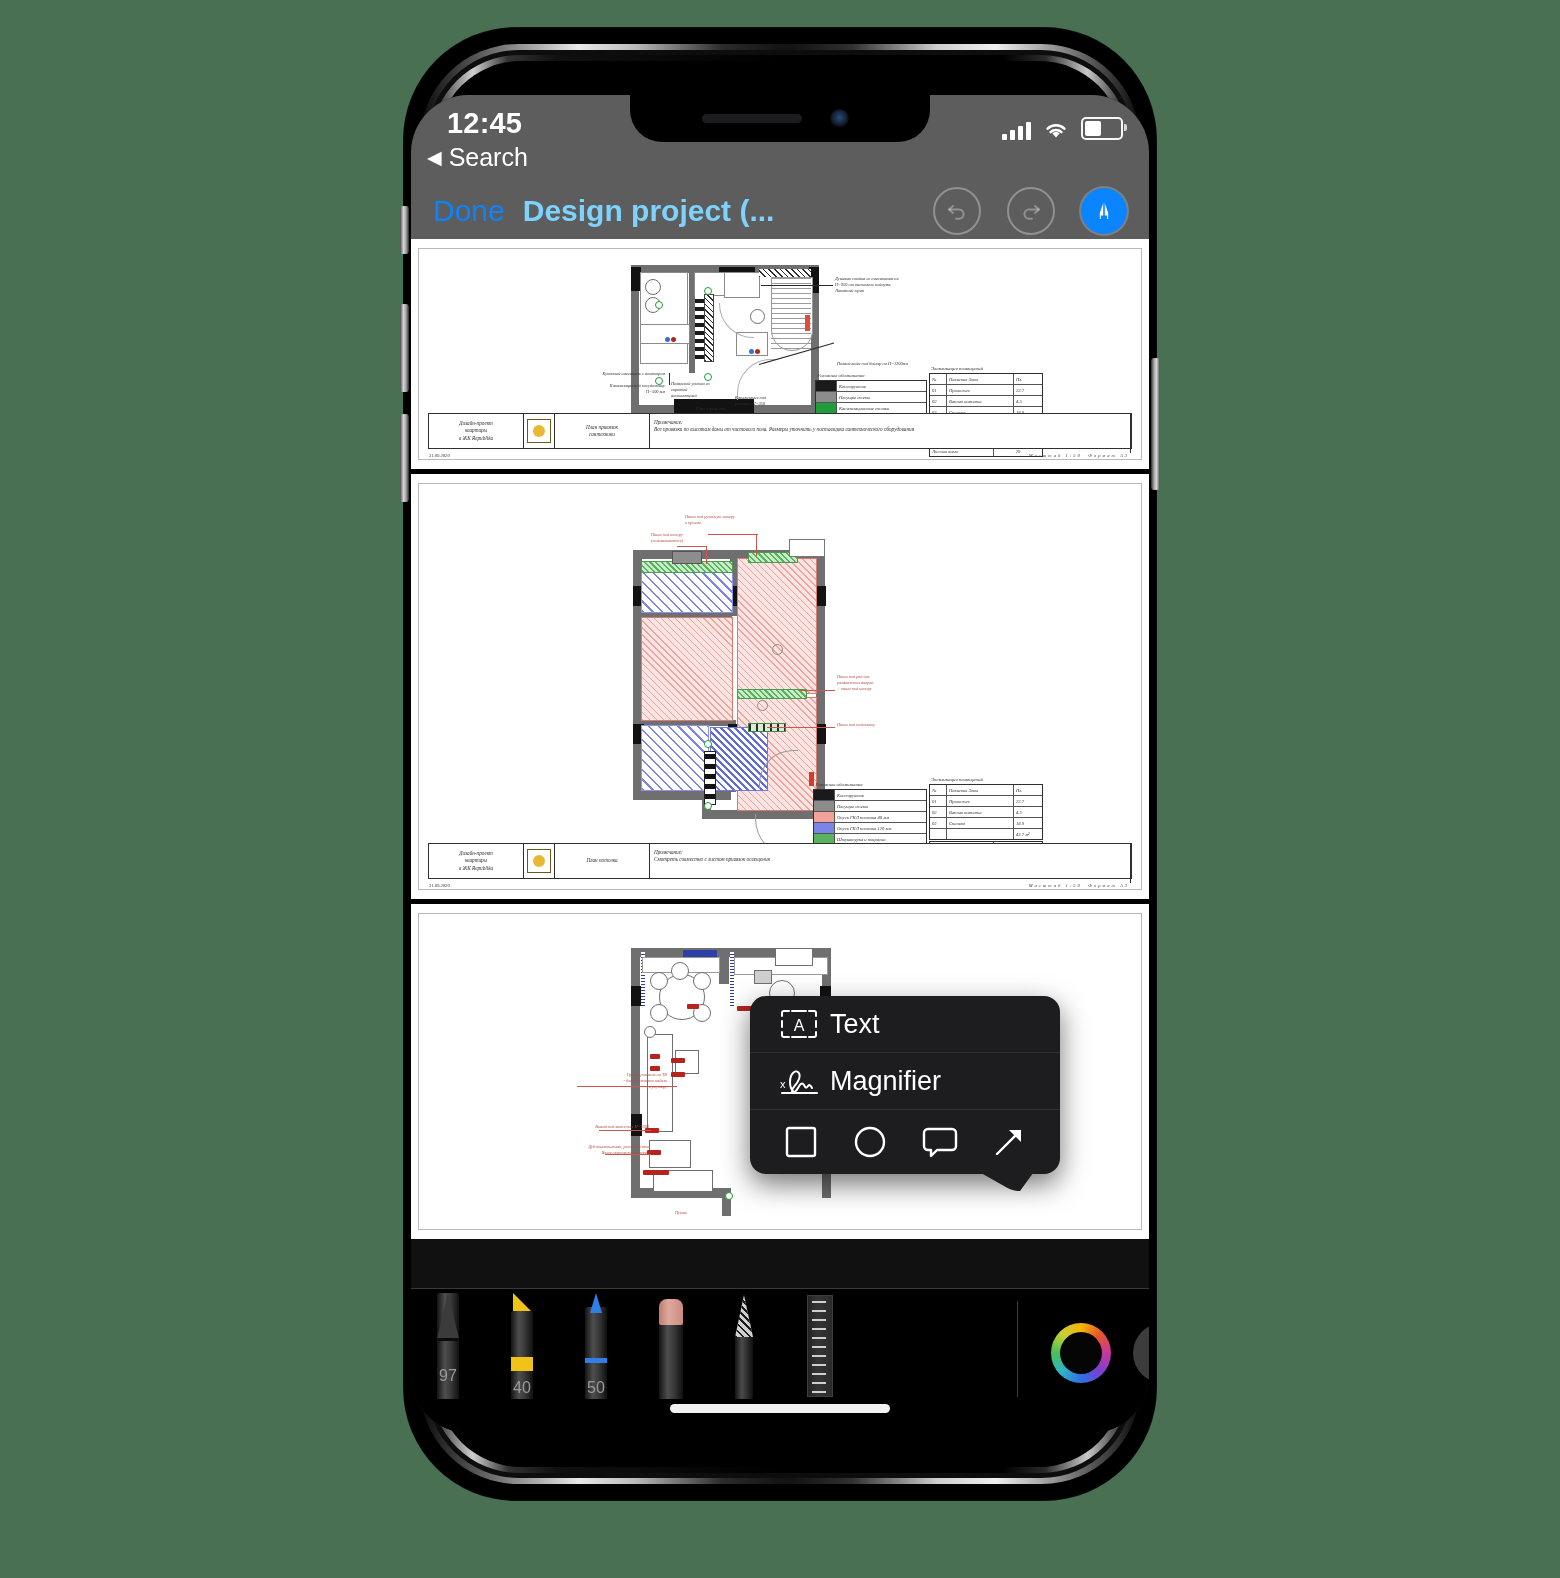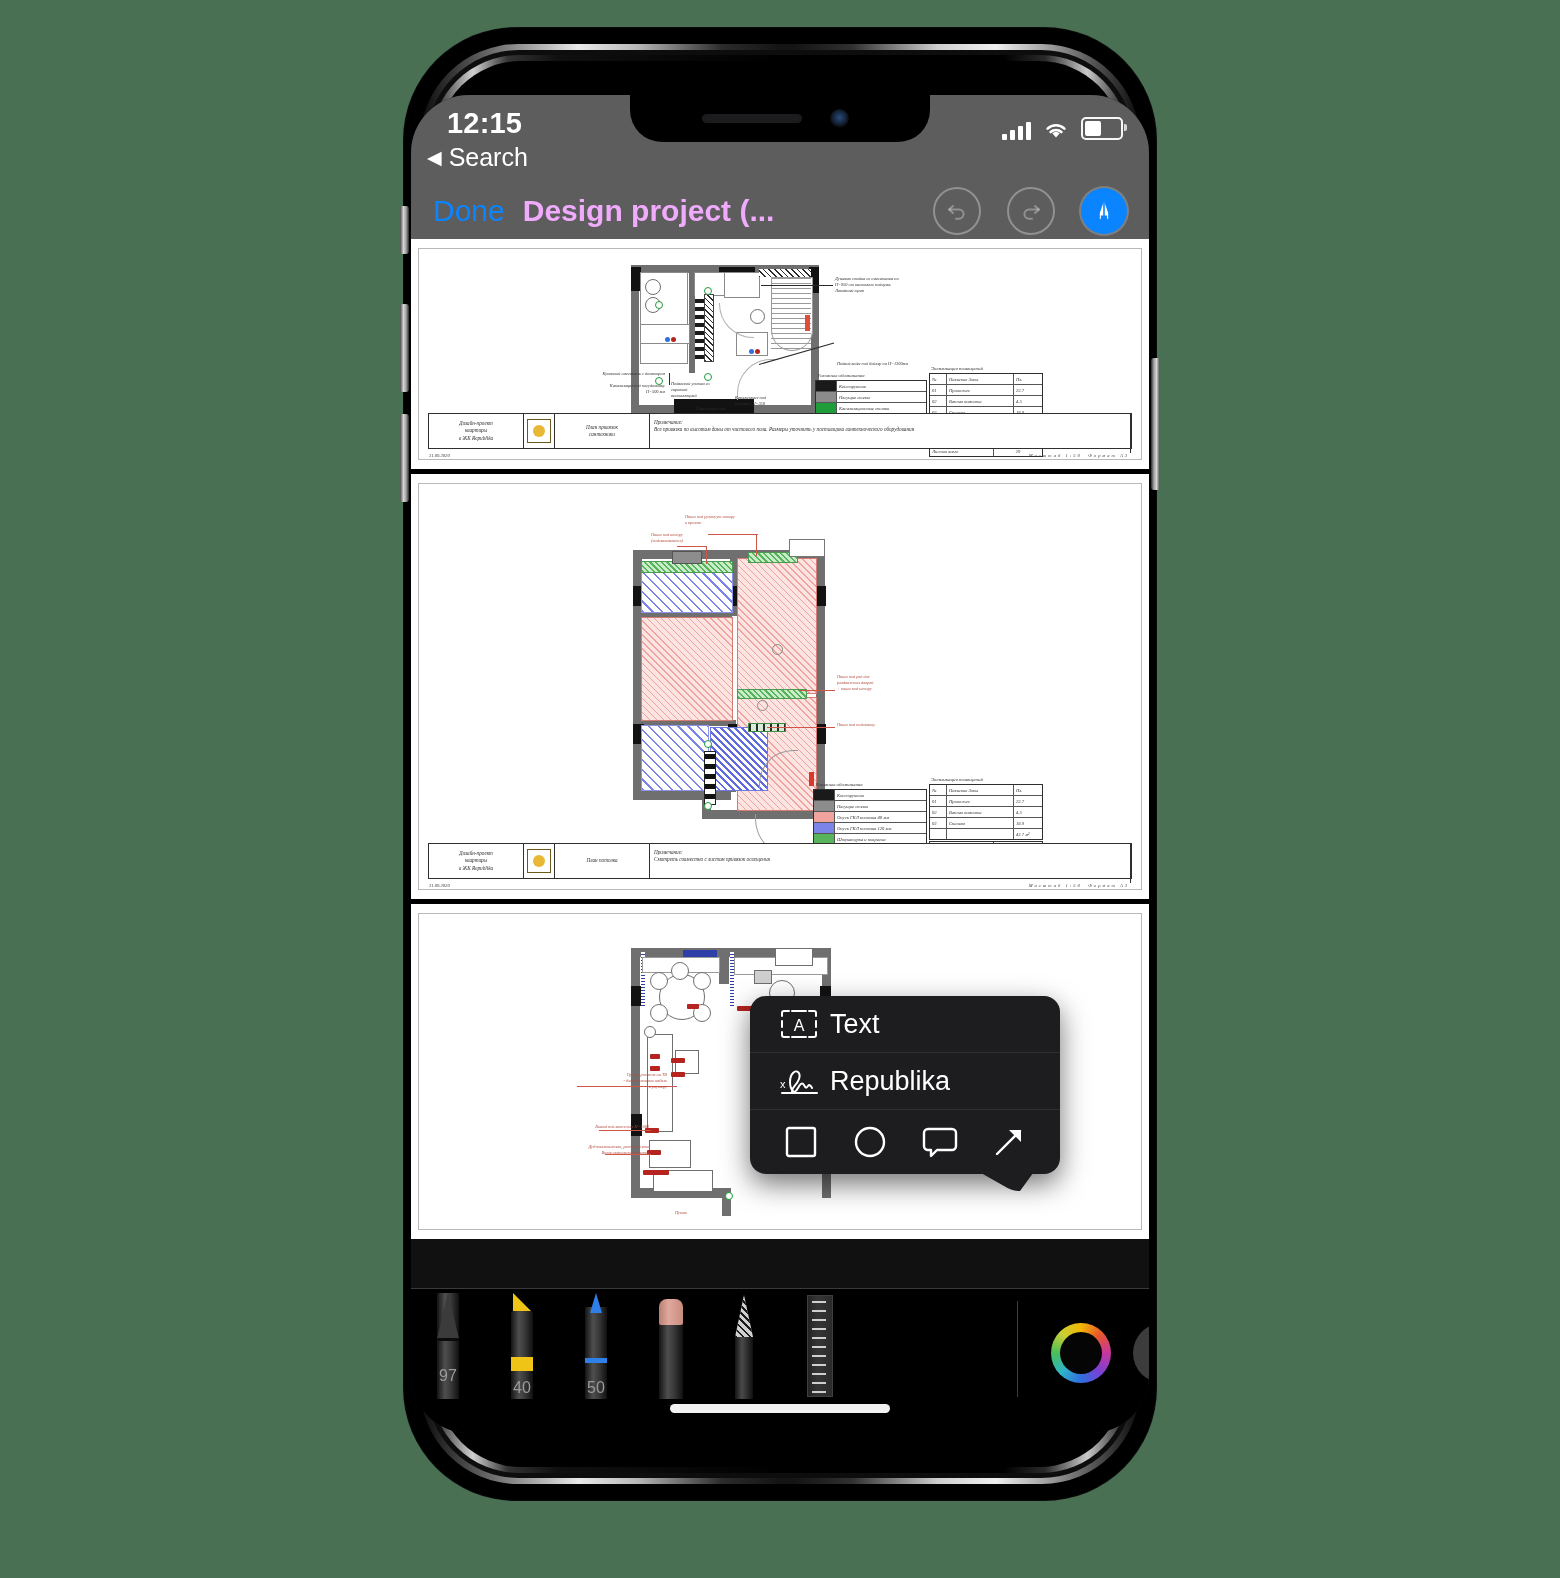--- a/index.html
+++ b/index.html
@@ -79,21 +79,21 @@
   #speaker-slot{position:absolute;left:72px;top:19px;width:100px;height:9px;background:#1c1c1e;border-radius:5px;}
   #front-camera{position:absolute;left:200px;top:14px;width:19px;height:19px;border-radius:50%;
      background:radial-gradient(circle at 50% 45%,#2a4a7a 0%,#16243a 45%,#070707 70%);}
 
   
   #nav-bar{
     position:absolute;left:0;top:88px;width:100%;height:56px;
     background:#5d5d5d;display:flex;align-items:center;
   }
   #done-button{color:#0a84ff;font-size:30px;font-weight:500;margin-left:22px;}
-  #doc-title{color:#f0abfc;font-size:30px;font-weight:600;margin-left:18px;white-space:nowrap;overflow:hidden;}
+  #doc-title{color:#7dd3fc;font-size:30px;font-weight:600;margin-left:18px;white-space:nowrap;overflow:hidden;}
   #nav-actions{margin-left:auto;display:flex;align-items:center;gap:26px;margin-right:22px;}
   .round-icon{width:44px;height:44px;border-radius:50%;border:2px solid rgba(255,255,255,.32);
       display:flex;align-items:center;justify-content:center;color:rgba(255,255,255,.32);font-size:24px;}
   #markup-button{width:46px;height:46px;border-radius:50%;background:#0a84ff;
       display:flex;align-items:center;justify-content:center;box-shadow:0 0 0 2px rgba(255,255,255,.22);}
 
   
   #doc-scroll{
     position:absolute;left:0;top:144px;right:0;bottom:0;background:#111;overflow:hidden;
   }
@@ -195,21 +195,21 @@
   <div id="screen-bezel"></div>
   <div class="side-btn" id="mute-switch"></div>
   <div class="side-btn" id="volume-up"></div>
   <div class="side-btn" id="volume-down"></div>
   <div class="side-btn" id="power-button"></div>
 </div>
 
 <div id="screen">
 
   <div id="status-bar">
-    <div id="status-time">12:15</div>
+    <div id="status-time">12:45</div>
     <div id="back-search">
       <span id="back-arrow">◀</span>
       <span>Search</span>
     </div>
     <div id="status-right">
       <span class="sig-bars">
           <i></i>
           <i></i>
           <i></i>
           <i></i>
@@ -637,21 +637,21 @@
       <span class="pl">Text</span>
     </div>
     <div class="popup-row">
       <span class="pi">
         <svg width="44" height="32" viewBox="0 0 44 32">
           <text x="3" y="23" font-size="11" fill="#fff" font-family="Liberation Sans, sans-serif">x</text>
           <path d="M16 26 C12 22 12 12 16 8 C20 4 24 8 22 14 C20 20 15 22 15 26 C15 29 19 27 21 23 C23 19 25 17 27 20 C28.5 22.5 29 24 31 21 C32.5 19 34 21 35 23" stroke="#fff" stroke-width="2" fill="none" stroke-linecap="round" stroke-linejoin="round"></path>
           <path d="M5 28 H40" stroke="#fff" stroke-width="2" stroke-linecap="round"></path>
         </svg>
       </span>
-      <span class="pl">Republika</span>
+      <span class="pl">Magnifier</span>
     </div>
     <div id="popup-shapes">
       <span>
         <svg width="34" height="34" viewBox="0 0 34 34">
             <rect x="3" y="3" width="28" height="28" rx="2" stroke="#fff" stroke-width="2.4" fill="none"></rect>
           </svg>
       </span>
       <span>
         <svg width="34" height="34" viewBox="0 0 34 34">
             <circle cx="17" cy="17" r="14" stroke="#fff" stroke-width="2.4" fill="none"></circle>

